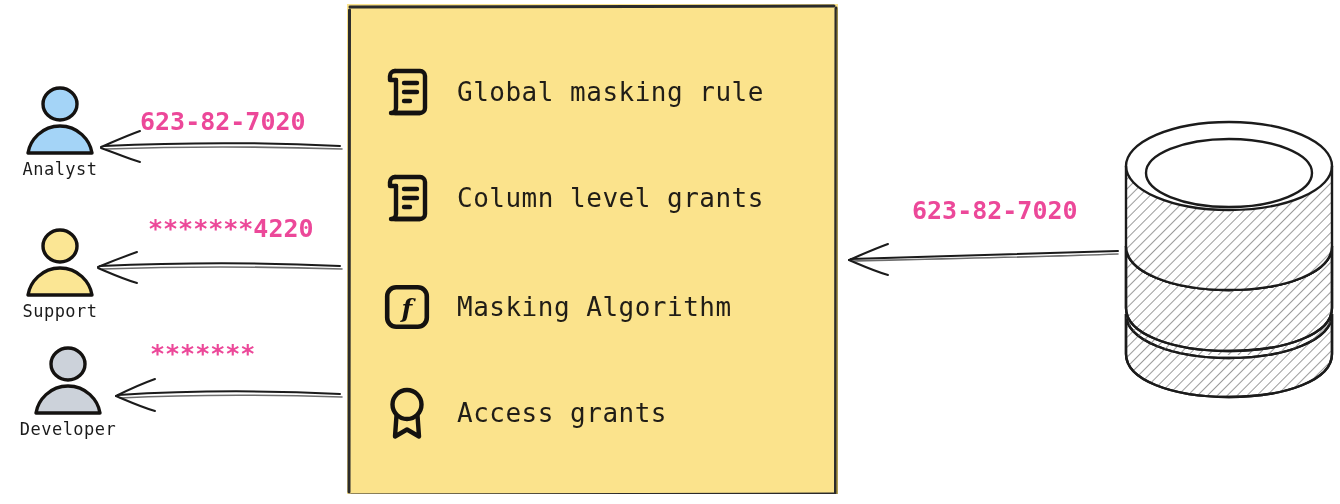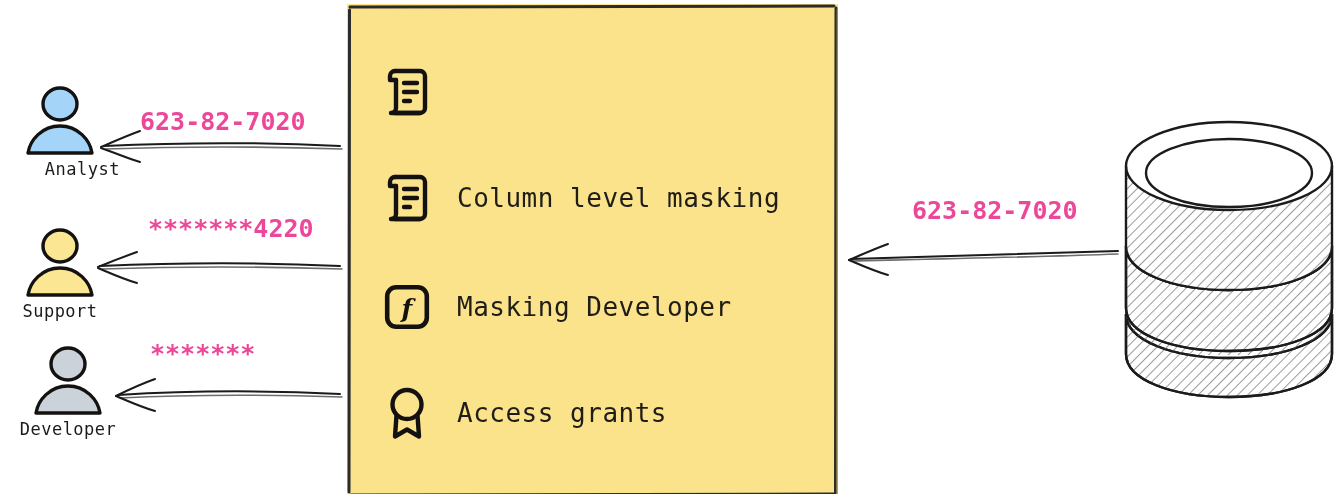--- a/index.html
+++ b/index.html
@@ -34,21 +34,21 @@
   }
   .actor-label {
     font-family: "DejaVu Sans Mono", "Liberation Mono", monospace;
     font-size: 17px;
     color: #1b1b1b;
     letter-spacing: 0.5px;
     margin-top: 1px;
     white-space: nowrap;
   }
 
-  #actor-analyst   { left: 0px;  top: 78px; text-align: right;  }
+  #actor-analyst   { left: 0px;  top: 78px;  }
   #actor-support   { left: 0px;  top: 220px; }
   #actor-developer { left: 8px;  top: 338px; }
 
   
   .edge-label {
     position: absolute;
     font-family: "DejaVu Sans Mono", "Liberation Mono", monospace;
     font-size: 25px;
     font-weight: 700;
     color: #ec4899;
@@ -157,46 +157,47 @@
         <g fill="none" stroke="#141210" stroke-width="4.4" stroke-linecap="round" stroke-linejoin="round">
           <path d="M11,4 H36 a5,5 0 0 1 5,5 V41 a5,5 0 0 1 -5,5 H11"></path>
           <path d="M11,4 a5,5 0 0 0 -5,5 v4 h6"></path>
           <path d="M12,13 V41 a5,5 0 0 1 -5,5 h29"></path>
           <path d="M20,16 H33"></path>
           <path d="M20,25 H33"></path>
           <path d="M20,34 H26"></path>
         </g>
       </svg>
     </span>
+    <span class="pi-label">Global masking rule</span>
   </div>
 
   <div class="policy-item" id="policy-item-1">
     <span class="pi-icon">
       <svg width="46" height="50" viewBox="0 0 46 50" xmlns="http://www.w3.org/2000/svg">
         <g fill="none" stroke="#141210" stroke-width="4.4" stroke-linecap="round" stroke-linejoin="round">
           <path d="M11,4 H36 a5,5 0 0 1 5,5 V41 a5,5 0 0 1 -5,5 H11"></path>
           <path d="M11,4 a5,5 0 0 0 -5,5 v4 h6"></path>
           <path d="M12,13 V41 a5,5 0 0 1 -5,5 h29"></path>
           <path d="M20,16 H33"></path>
           <path d="M20,25 H33"></path>
           <path d="M20,34 H26"></path>
         </g>
       </svg>
     </span>
-    <span class="pi-label">Column level masking</span>
+    <span class="pi-label">Column level grants</span>
   </div>
 
   <div class="policy-item" id="policy-item-2">
     <span class="pi-icon">
       <svg width="46" height="46" viewBox="0 0 46 46" xmlns="http://www.w3.org/2000/svg">
         <rect x="3.2" y="3.2" width="39.6" height="39.6" rx="9" ry="9" fill="none" stroke="#141210" stroke-width="4.6"></rect>
         <text x="23" y="33" text-anchor="middle" font-family="DejaVu Serif, Liberation Serif, serif" font-style="italic" font-weight="700" font-size="25" fill="#141210">f</text>
       </svg>
     </span>
-    <span class="pi-label">Masking Developer</span>
+    <span class="pi-label">Masking Algorithm</span>
   </div>
 
   <div class="policy-item" id="policy-item-3">
     <span class="pi-icon">
       <svg width="44" height="54" viewBox="0 0 44 54" xmlns="http://www.w3.org/2000/svg">
         <g fill="none" stroke="#141210" stroke-width="4.4" stroke-linecap="round" stroke-linejoin="round">
           <circle cx="22" cy="18.5" r="14.5"></circle>
           <path d="M11.5,29.5 L10,50.5 L22,43.5 L34,50.5 L32.5,29.5"></path>
         </g>
       </svg>

